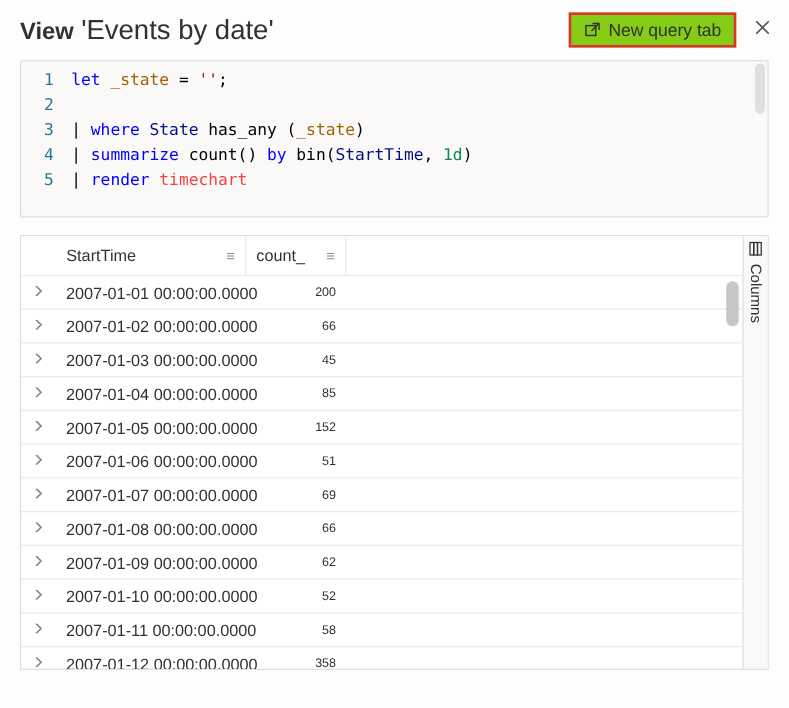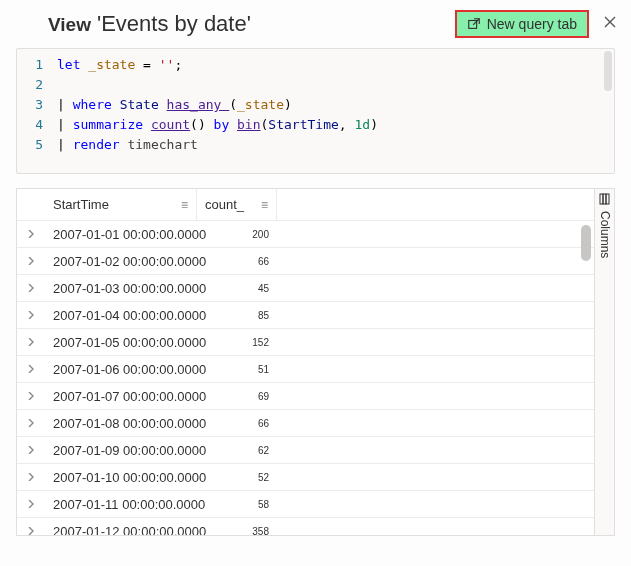--- a/index.html
+++ b/index.html
@@ -12,34 +12,34 @@
     height: 566px;
     overflow: hidden;
     padding: 8px 10px;
   }
   .header {
     display: flex;
     align-items: center;
     justify-content: space-between;
     padding: 2px 0 10px 6px;
   }
-  .title-group { display: flex; align-items: baseline; gap: 6px; margin-left: 32px; }
+  .title-group { display: flex; align-items: baseline; gap: 6px; }
   .title-bold { font-size: 19px; font-weight: 600; }
   .title-name { font-size: 22px; font-weight: 400; color: #323130; }
   .header-right { display: flex; align-items: center; gap: 10px; }
   .new-query-btn {
     border: 2.5px solid #e03030;
     padding: 4px 10px;
     display: flex;
     align-items: center;
     gap: 6px;
     font-size: 14px;
     font-weight: 400;
     cursor: pointer;
-    background: #86efac;
+    background: #84cc16;
   }
   .nq-icon { width: 14px; height: 14px; }
   .close-btn {
     font-size: 16px;
     color: #555;
     cursor: pointer;
     padding: 4px;
   }
   .code-panel {
     border: 1px solid #e1dfdd;
@@ -59,23 +59,23 @@
     width: 40px;
     text-align: right;
     color: #237893;
     padding-right: 14px;
     user-select: none;
   }
   .tok-kw { color: #0000ff; }
   .tok-var { color: #a16207; }
   .tok-op { color: #000; }
   .tok-str { color: #a31515; }
-  .tok-ident { color: #404040; }
+  .tok-ident { color: #ef4444; }
   .tok-tbl { color: #267f99; }
-  .tok-func { color: #4c1d95; text-decoration: underline; }
+  .tok-func { color: #000000; }
   .tok-col { color: #001080; }
   .tok-num { color: #098658; }
   .tok-pipe { color: #000; }
   .scrollbar-stub {
     position: absolute;
     right: 2px; top: 2px;
     width: 8px; height: 40px;
     background: #e1dfdd;
     border-radius: 4px;
   }

